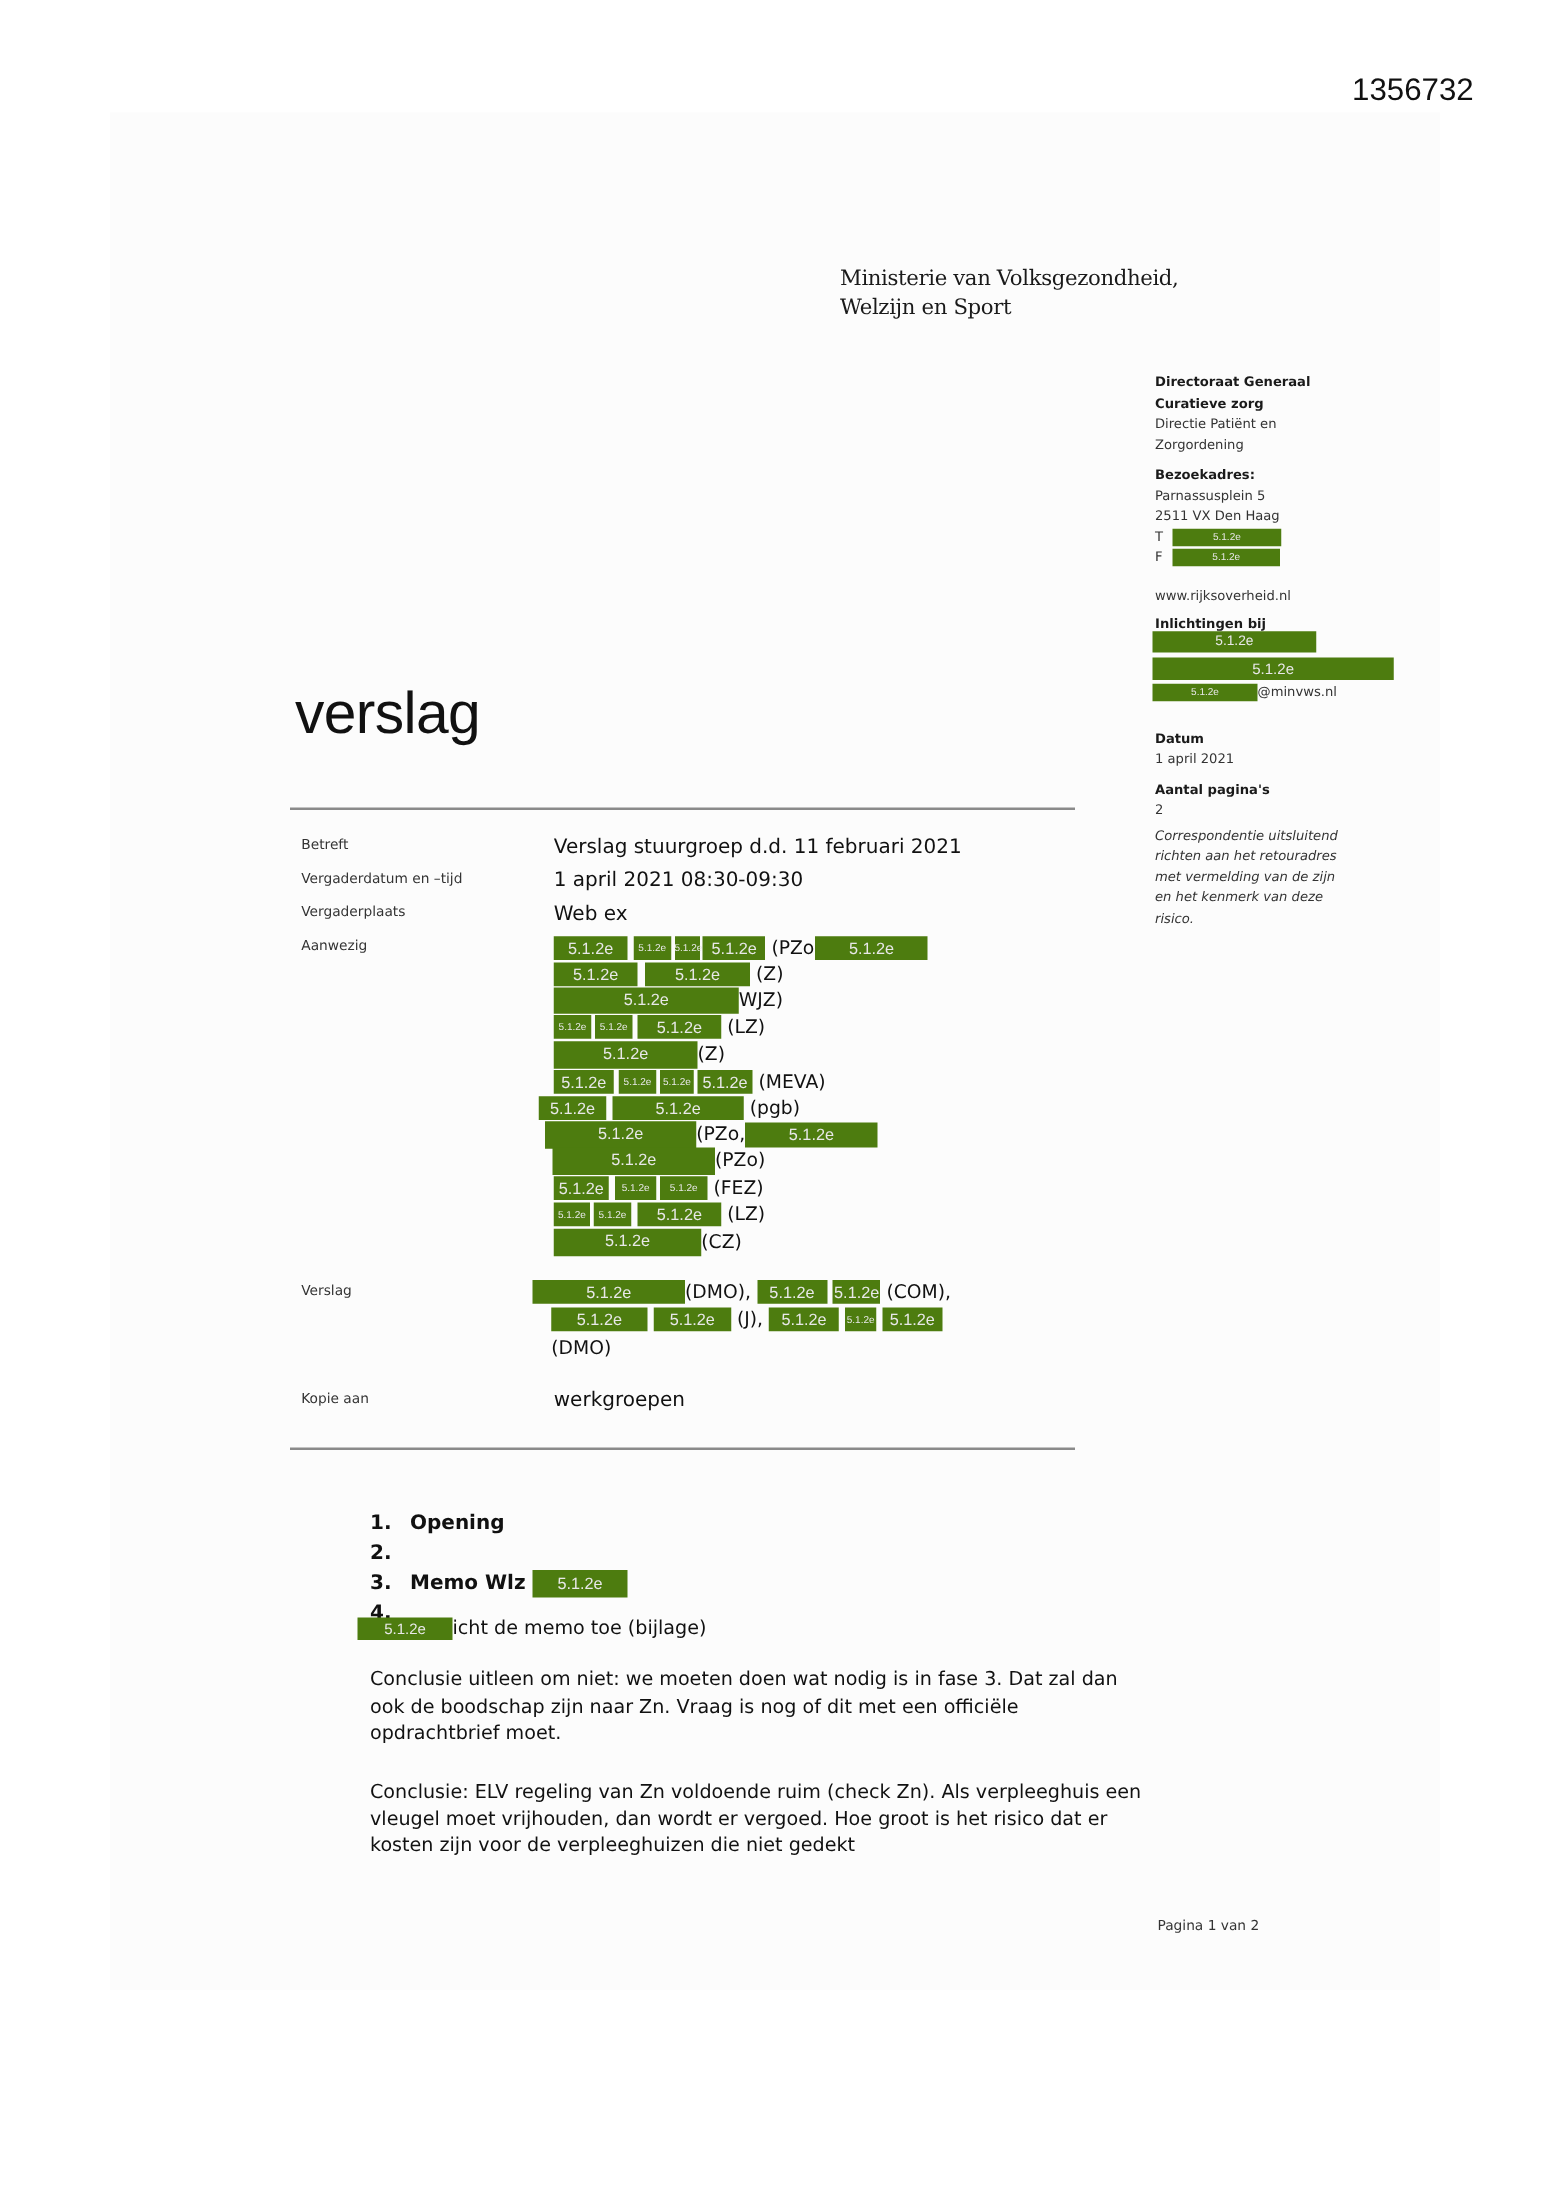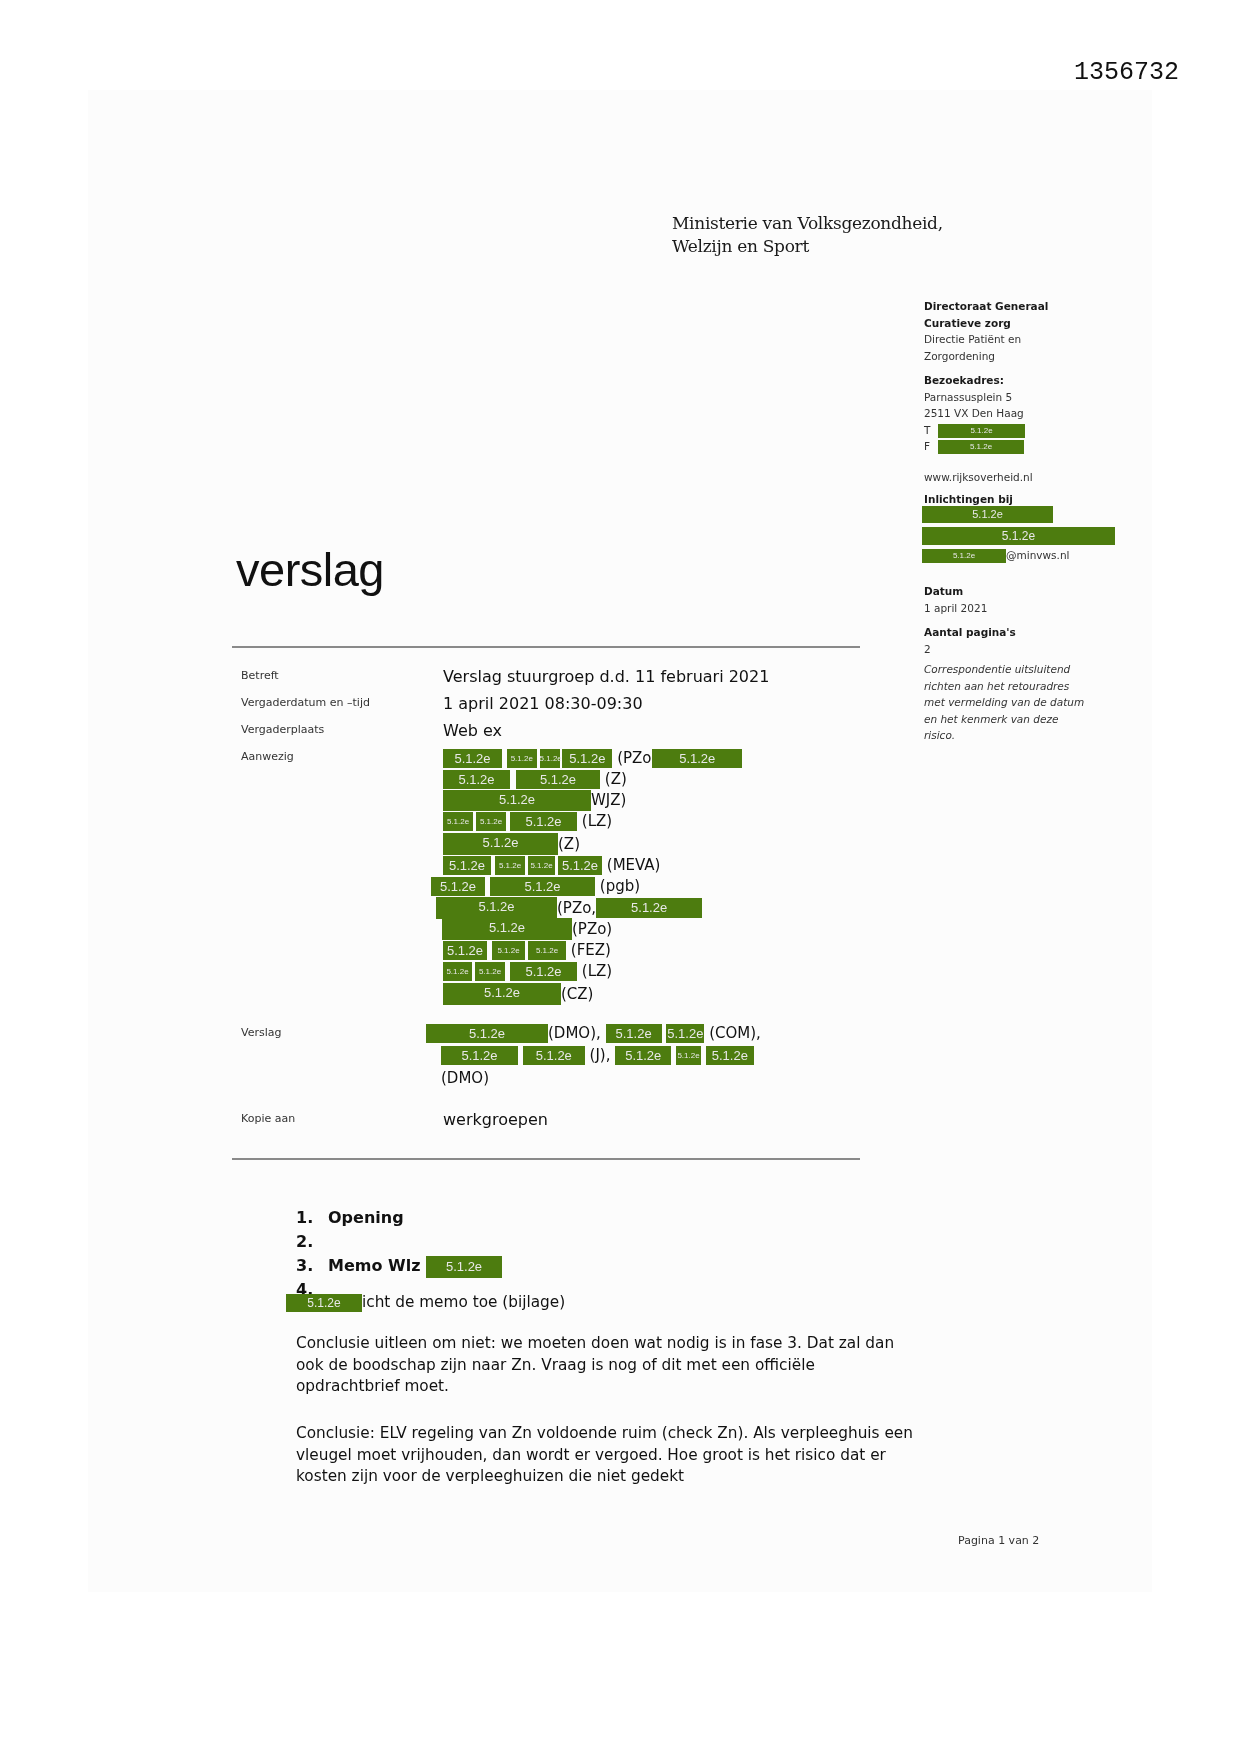--- a/index.html
+++ b/index.html
@@ -1,36 +1,36 @@
 <!DOCTYPE html>
 <html><head>
 <meta charset="utf-8">
 <style>
   html, body { margin:0; padding:0; }
   body { width:1241px; height:1754px; background:#ffffff; position:relative; overflow:hidden;
          font-family:"DejaVu Sans", sans-serif; color:#111; }
   .scan { position:absolute; left:88px; top:90px; width:1064px; height:1502px; background:#fcfcfc; }
-  .docnum { position:absolute; right:62px; top:58px; font-family:Liberation Mono, monospace; font-size:25px; color:#111; }
+  .docnum { position:absolute; right:62px; top:58px; font-family:Liberation Sans, sans-serif; font-size:25px; color:#111; }
   .ministry { position:absolute; left:672px; top:212px; font-family:"DejaVu Serif", serif; font-size:17px; line-height:23px; color:#1a1a1a; letter-spacing:-0.3px; }
   .sidebar { position:absolute; left:924px; top:298px; width:220px; font-size:10.5px; line-height:16.5px; color:#333; }
   .sidebar .b { font-weight:bold; color:#1a1a1a; }
   .sidebar .gap { height:8px; }
   .sidebar i { }
   .red { display:inline-block; background:#4d7c0f; color:#e8e8e8; font-family:"Liberation Sans", sans-serif; text-align:center; vertical-align:middle; }
   .title { position:absolute; left:236px; top:542px; font-size:47px; font-family:"Liberation Sans", sans-serif; letter-spacing:-0.5px; color:#111; }
   .hr { position:absolute; left:232px; width:628px; height:1.5px; background:#8a8a8a; }
   .lbl { position:absolute; left:241px; font-size:11px; color:#333; }
   .val { position:absolute; left:443px; font-size:16px; color:#111; }
   .abs { position:absolute; font-size:15px; line-height:20px; color:#111; white-space:nowrap; }
   .abs .red { height:19px; line-height:19px; font-size:13px; }
   .abs .red.s { font-size:8px; }
   .agenda { position:absolute; left:296px; top:1206px; font-size:16px; line-height:24px; font-weight:bold; }
   .agenda span.n { display:inline-block; width:32px; }
   .body { position:absolute; left:296px; width:620px; font-size:15.3px; line-height:21.5px; color:#111; }
-  .footer { position:absolute; left:926px; top:1534px; font-size:11px; color:#333;margin-left:32px; }
+  .footer { position:absolute; left:926px; top:1534px; font-size:11px; color:#333; }
 </style>
 </head>
 <body>
 
 <div class="scan"></div>
 
 <div class="docnum">1356732</div>
 
 <div class="ministry">
   <div>Ministerie van Volksgezondheid,</div>
@@ -57,21 +57,21 @@
   <div style="margin-top:2px"><span class="red" style="width:84px;height:14px;line-height:14px;font-size:8px;margin-left:-2px">5.1.2e</span><span>@minvws.nl</span></div>
   <div class="gap" style="height:20px"></div>
   <div class="b">Datum</div>
   <div>1 april 2021</div>
   <div class="gap"></div>
   <div class="b">Aantal pagina's</div>
   <div>2</div>
   <div class="gap" style="height:4px"></div>
   <i style="display:block">Correspondentie uitsluitend</i>
   <i style="display:block">richten aan het retouradres</i>
-  <i style="display:block">met vermelding van de datum</i>
+  <i style="display:block">met vermelding van de zijn</i>
   <i style="display:block">en het kenmerk van deze</i>
   <i style="display:block">risico.</i>
 </div>
 
 <div class="title">verslag</div>
 
 <div class="hr" style="top:646px"></div>
 
 <div class="lbl" style="top:669px">Betreft</div>
 <div class="val" style="top:667px">Verslag stuurgroep d.d. 11 februari 2021</div>

